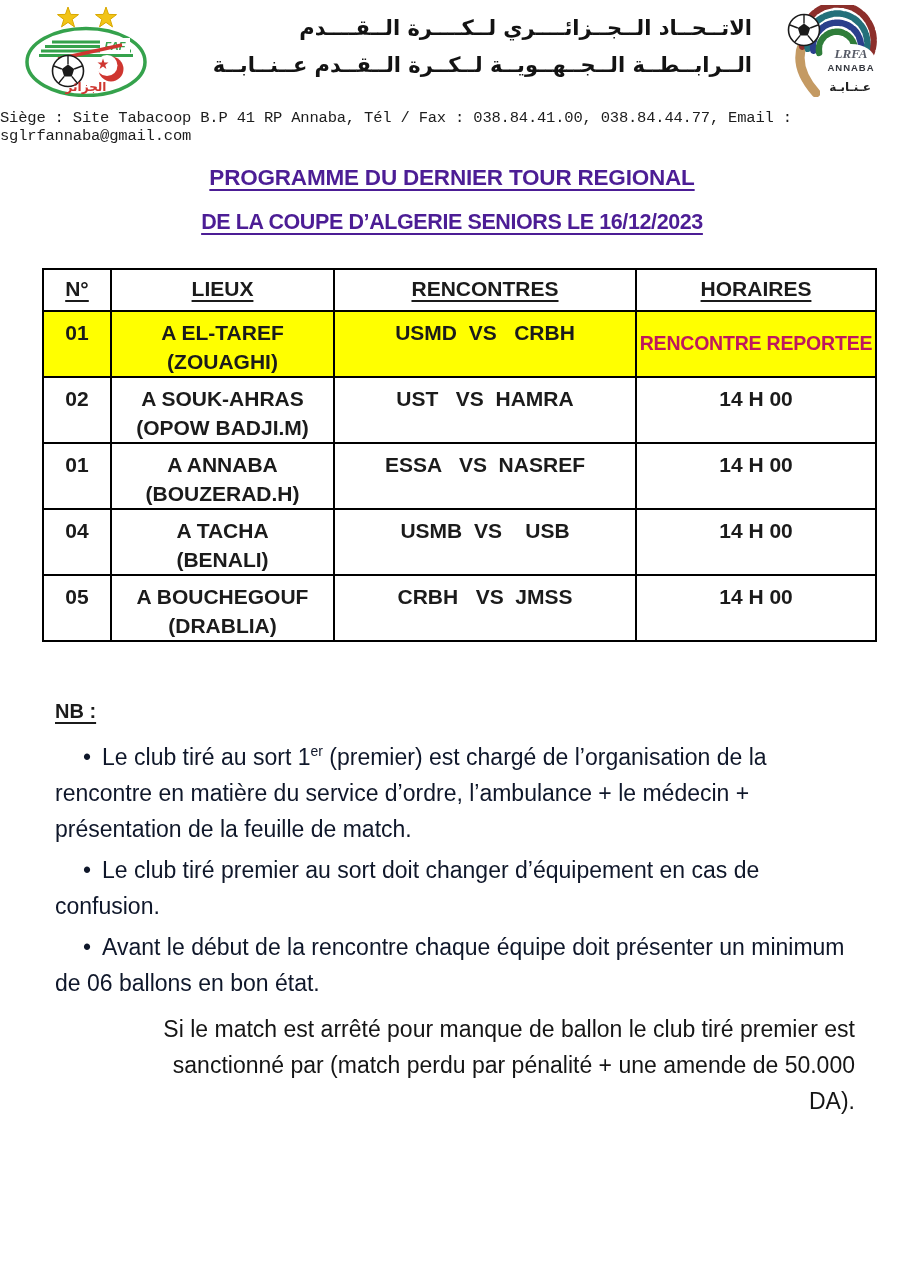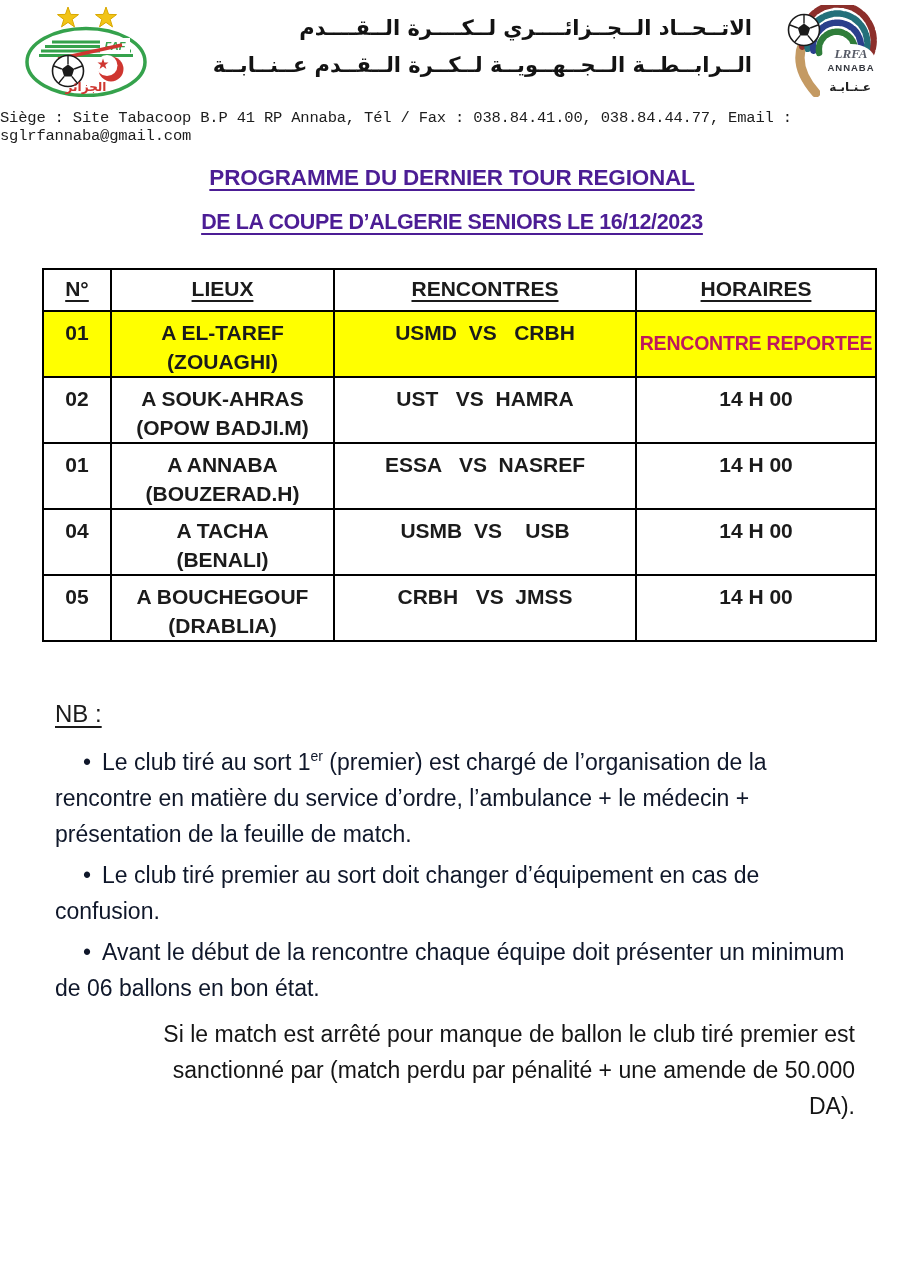--- a/index.html
+++ b/index.html
@@ -39,21 +39,21 @@
   }
   .sched th { font-size: 21px; height: 42px; padding-top: 7px; }
   .sched td { font-size: 21px; height: 60px; padding-top: 6px; line-height: 29px; }
   tr.hl td { background: #ffff00; }
   td.renc { white-space: pre; }
   td.reported {
     color: #be185d; font-size: 19.5px; letter-spacing: -0.2px;
     padding-top: 20px; white-space: nowrap; line-height: 22px;
   }
   
-  .nb { margin: 58px 0 0 55px; font-size: 24px; font-weight: normal; }
+  .nb { margin: 58px 0 0 55px; font-size: 20px; font-weight: bold; }
   .notes { margin: 16px 49px 0 55px; font-size: 23px; line-height: 36px; color:#0f172a; }
   .notes p { margin: 0 0 5px 0; text-indent: 28px; }
   .mk { margin-right: 11px; }
   sup { font-size: 14px; line-height: 0; }
   .final { margin: 10px 49px 0 55px; font-size: 23px; line-height: 36px; color:#151515;text-align:right; }
 </style>
 </head>
 <body>
 
 <div class="page">

